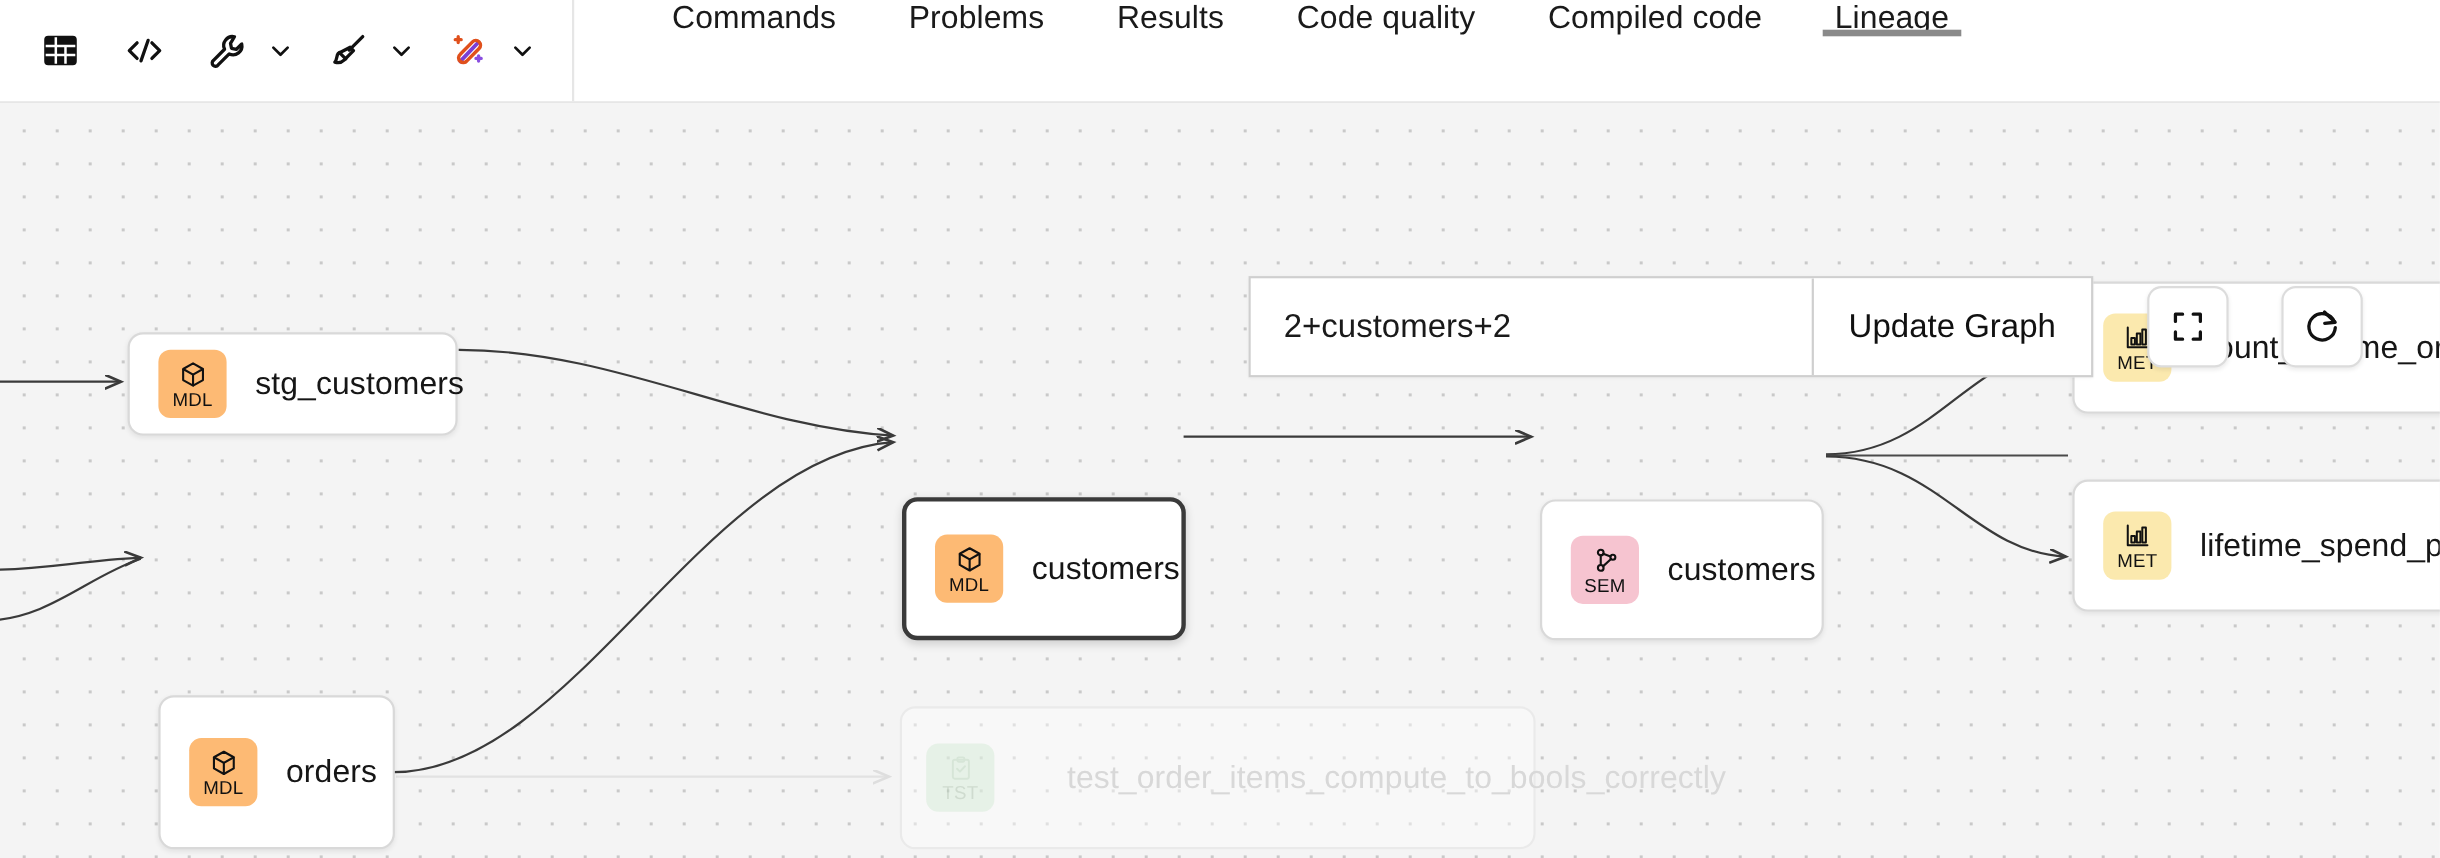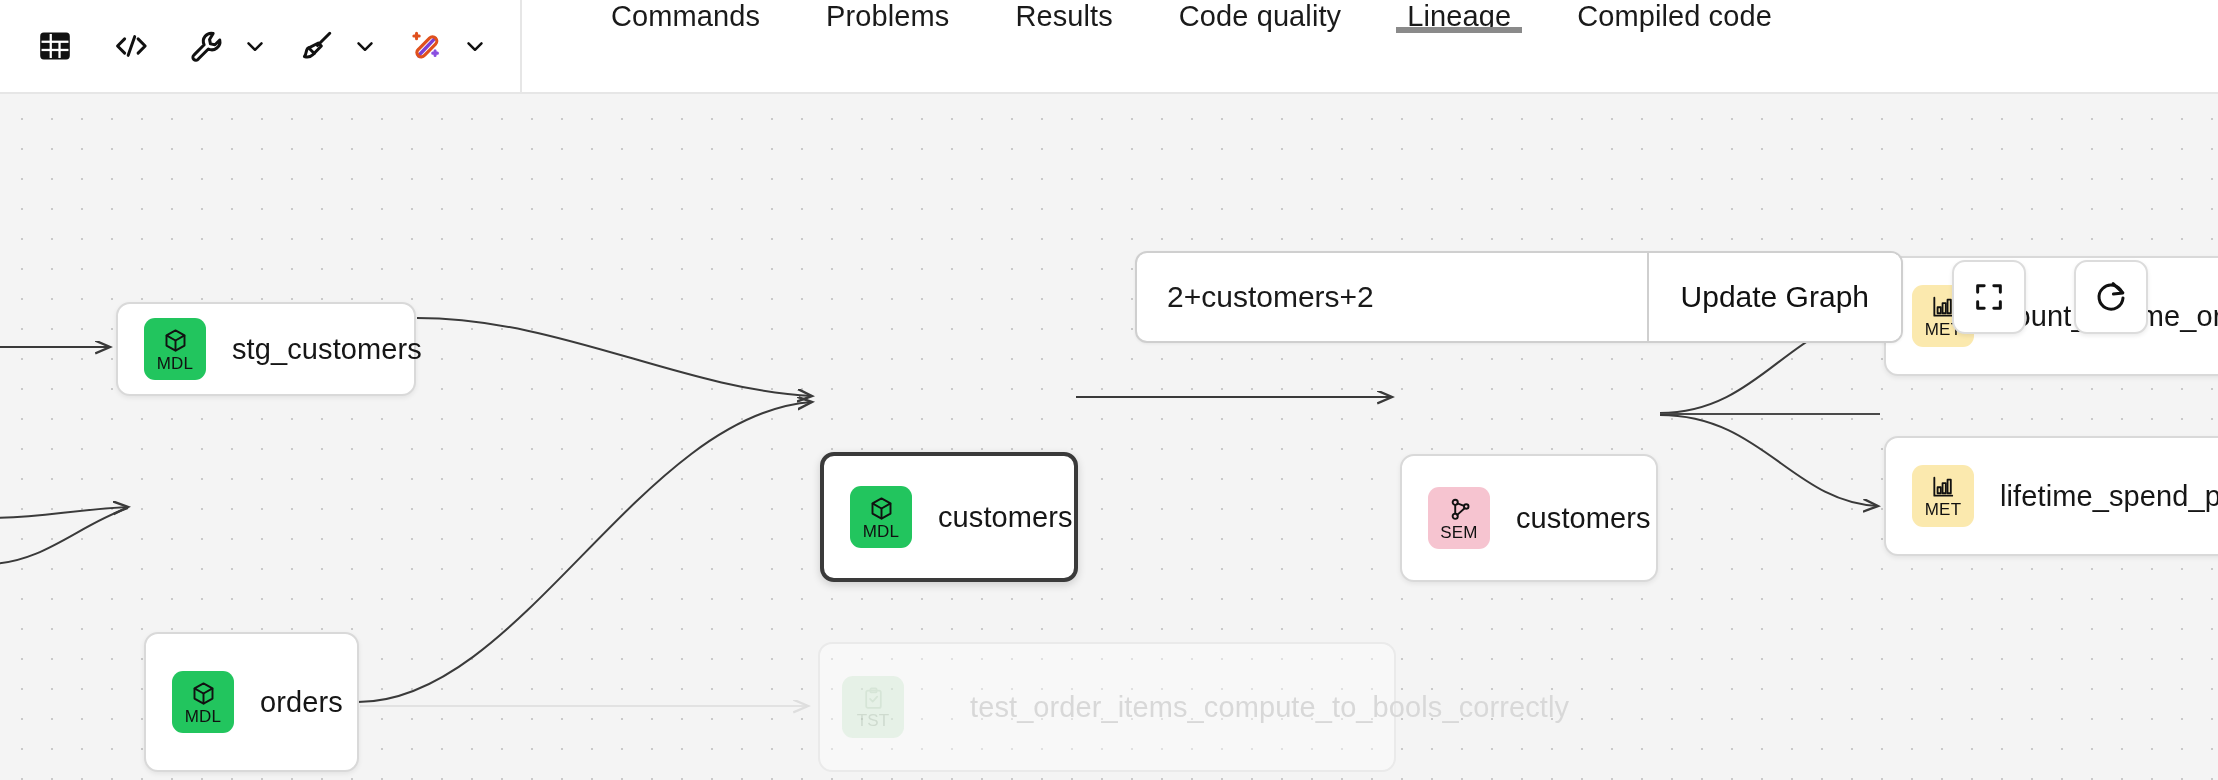--- a/index.html
+++ b/index.html
@@ -107,21 +107,21 @@
   }
 
   .badge {
     width: 62px; height: 62px;
     border-radius: 11px;
     display: flex; flex-direction: column;
     align-items: center; justify-content: center;
     flex: 0 0 auto;
     gap: 1px;
   }
-  .badge-mdl { background: #22c55e; }
+  .badge-mdl { background: #fdba74; }
   .badge-sem { background: #f6c4d0; }
   .badge-met { background: #fbe9ae; }
   .badge-tst { background: #dff0e0; }
   .badge-label {
     font-size: 17px; font-weight: 500;
     line-height: 1; color: #111111;
     letter-spacing: 0.2px;
   }
   .badge.badge-tst .badge-label { color: #b9cdba; }
 
@@ -134,21 +134,21 @@
   .node-title.wrap { white-space: normal; line-height: 1.18; }
   .node.faded .node-title { color: #c8c8c8; }
 
   
   .search-shell {
     position: absolute;
     left: 1135px; top: 157px;
     width: 768px; height: 92px;
     background: #ffffff;
     border: 2px solid #cfcfcf;
-    border-radius: 12px;
+    border-radius: 0;
     display: flex; align-items: stretch;
     box-shadow: 0 1px 3px rgba(0,0,0,0.06);
     overflow: hidden;
   }
   .search-input {
     flex: 1 1 auto;
     border: none; outline: none;
     background: transparent;
     font-family: "Liberation Sans", sans-serif;
     font-size: 30px;
@@ -251,25 +251,25 @@
       </div>
     <div class="tab">
         <span>Problems</span>
       </div>
     <div class="tab">
         <span>Results</span>
       </div>
     <div class="tab">
         <span>Code quality</span>
       </div>
+    <div class="tab">
+        <span>Compiled code</span>
+      </div>
     <div class="tab active">
         <span>Lineage</span>
-      </div>
-    <div class="tab">
-        <span>Compiled code</span>
       </div>
   </div>
 </div>
 
 <div class="canvas">
 
   <svg class="edges-svg">
     <defs>
       <marker id="ah" markerWidth="9" markerHeight="9" refX="7.4" refY="3.2" orient="auto">
         <path d="M0,0 L7.4,3.2 L0,6.4" fill="none" stroke="#3a3a3a" stroke-width="1.2"></path>

